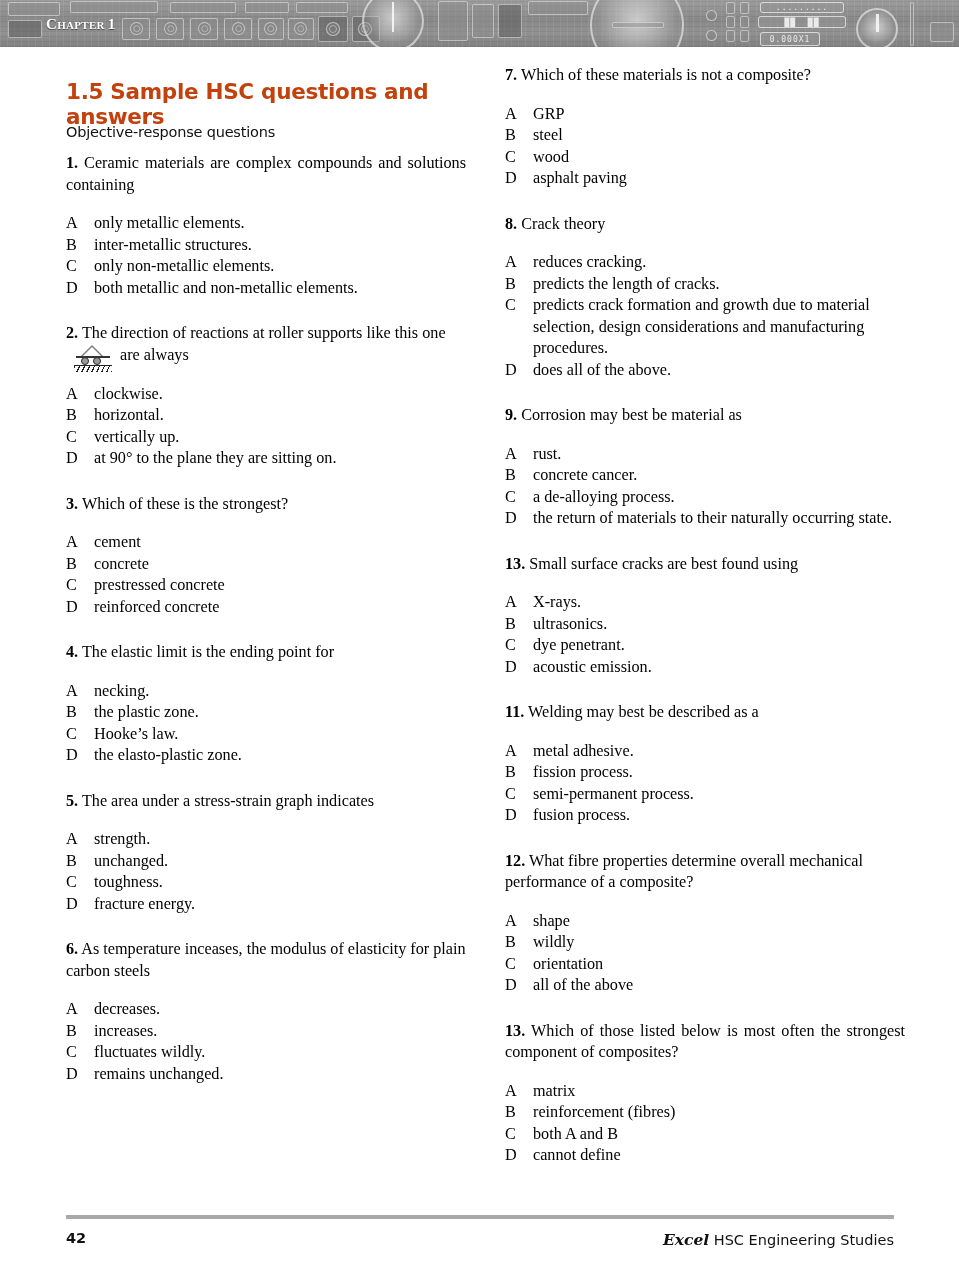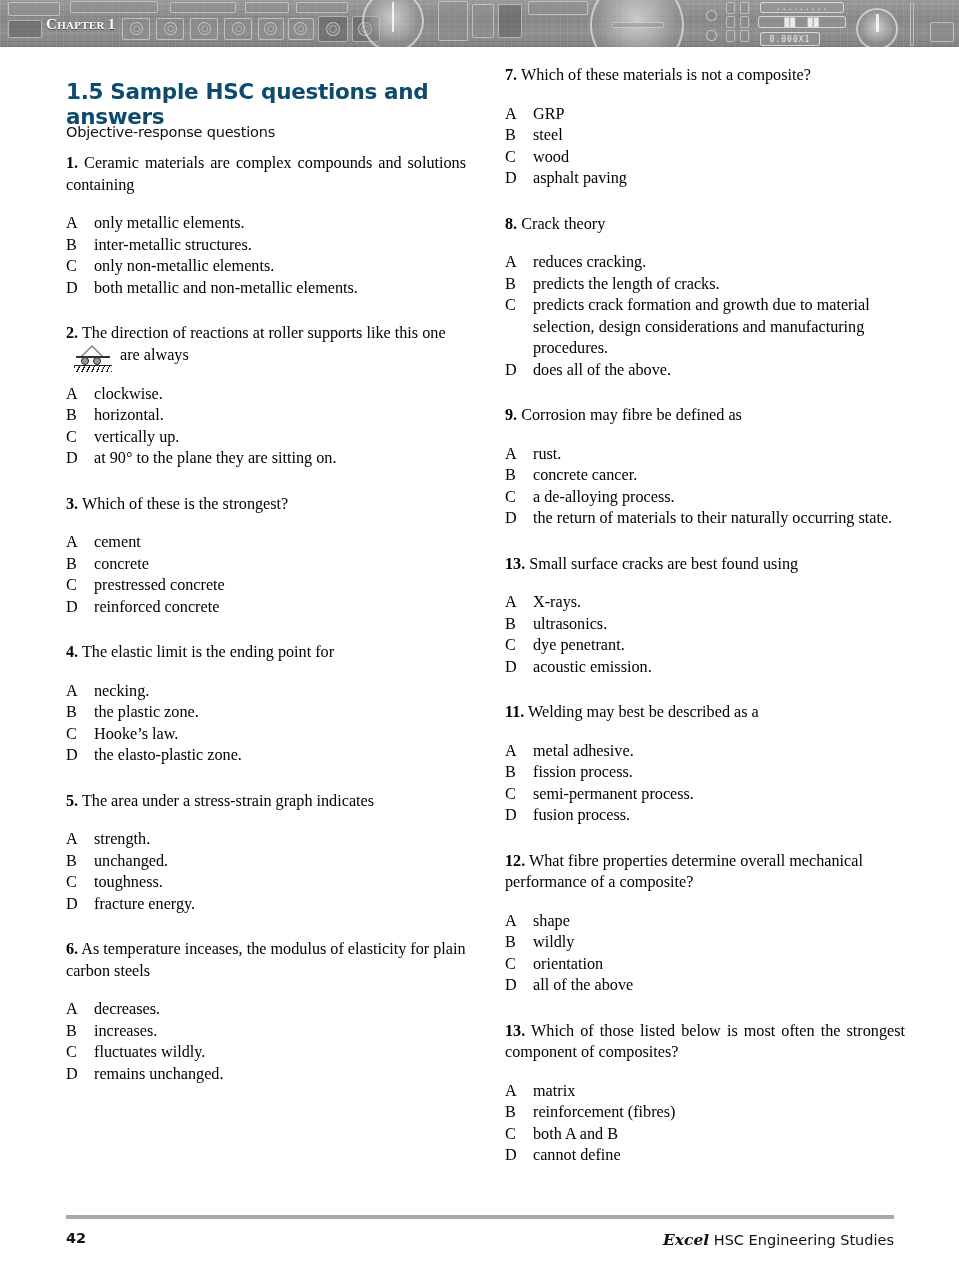--- a/index.html
+++ b/index.html
@@ -103,21 +103,21 @@
   }
 
   #section-title {
     position: absolute;
     left: 66px; top: 18px;
     width: 420px;
     font-family: "DejaVu Sans", sans-serif;
     font-weight: bold;
     font-size: 21.5px;
     letter-spacing: -0.3px;
-    color: #0c4a6e;
+    color: #c2410c;
   }
   #subsection-title {
     position: absolute;
     left: 66px; top: 65px;
     width: 420px;
     font-family: "DejaVu Sans", sans-serif;
     font-weight: normal;
     font-size: 14.5px;
     letter-spacing: -0.2px;
     color: #111;
@@ -403,21 +403,21 @@
         <p class="qstem"><span class="qnum">8.</span> <span>Crack theory</span></p>
         <ul class="options">
           <li><span class="olet">A</span><span>reduces cracking.</span></li>
           <li><span class="olet">B</span><span>predicts the length of cracks.</span></li>
           <li><span class="olet">C</span><span>predicts crack formation and growth due to material selection, design considerations and manufacturing procedures.</span></li>
           <li><span class="olet">D</span><span>does all of the above.</span></li>
         </ul>
         <div class="gap-after-options"></div>
       </div>
       <div class="qblock">
-        <p class="qstem"><span class="qnum">9.</span> <span>Corrosion may fibre be defined as</span></p>
+        <p class="qstem"><span class="qnum">9.</span> <span>Corrosion may best be material as</span></p>
         <ul class="options">
           <li><span class="olet">A</span><span>rust.</span></li>
           <li><span class="olet">B</span><span>concrete cancer.</span></li>
           <li><span class="olet">C</span><span>a de-alloying process.</span></li>
           <li><span class="olet">D</span><span>the return of materials to their naturally occurring state.</span></li>
         </ul>
         <div class="gap-after-options"></div>
       </div>
       <div class="qblock">
         <p class="qstem"><span class="qnum">13.</span> <span>Small surface cracks are best found using</span></p>

